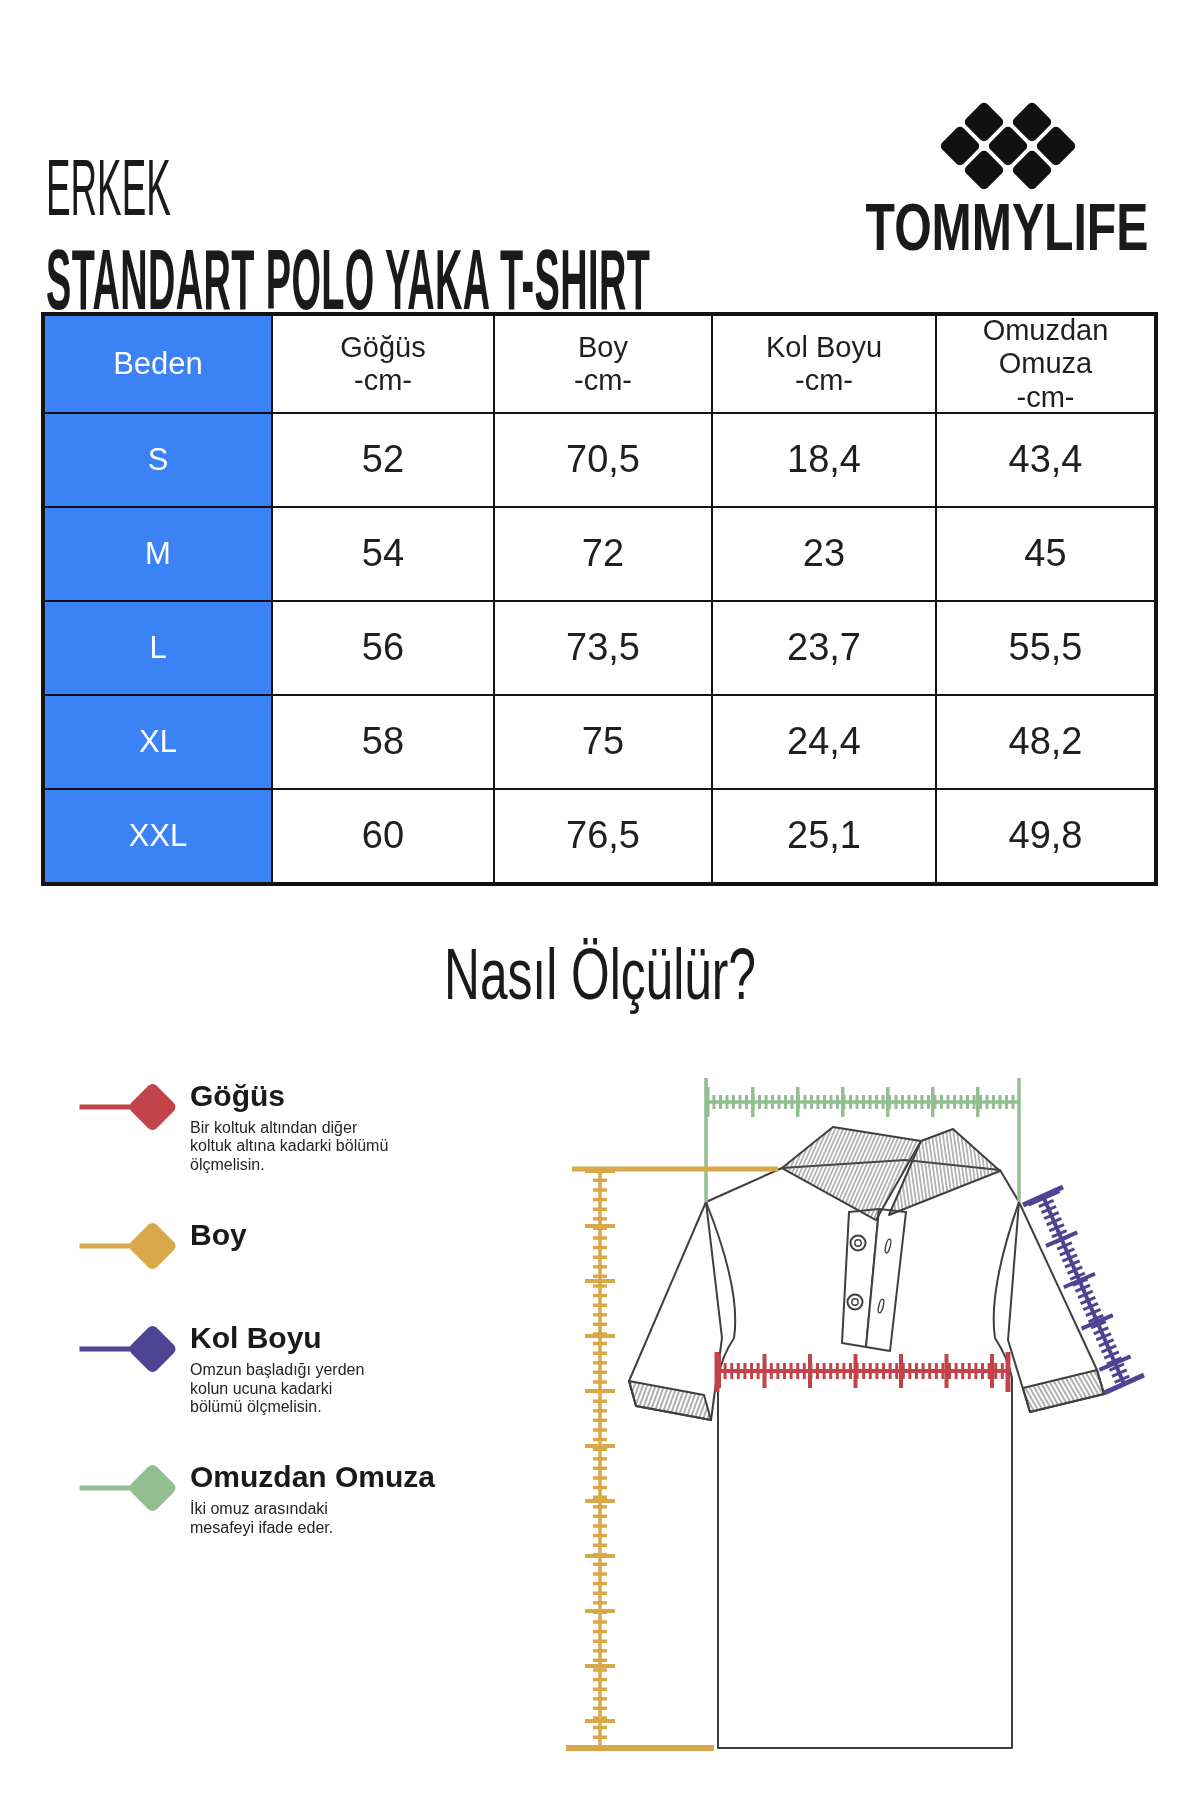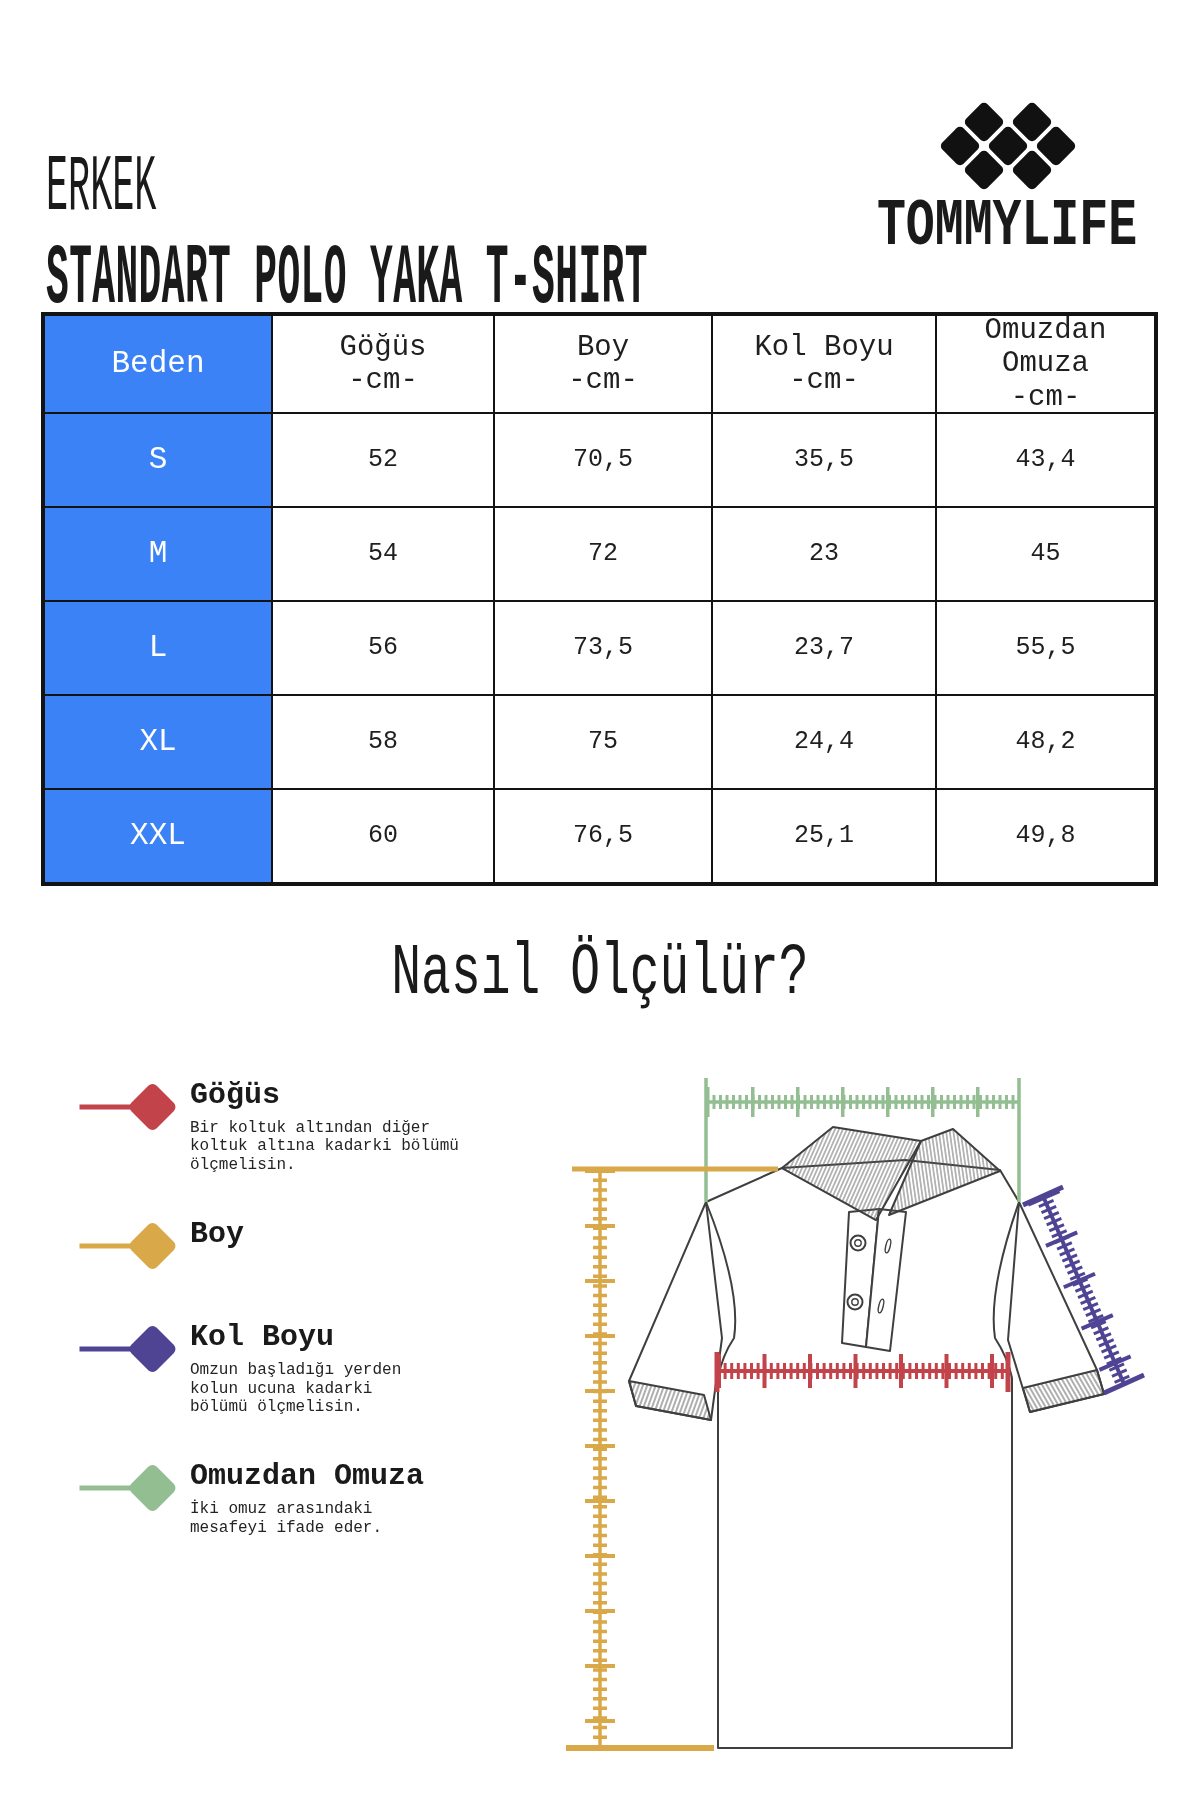--- a/index.html
+++ b/index.html
@@ -1,33 +1,33 @@
 <!DOCTYPE html>
 <html><head>
 <meta charset="utf-8">
 <style>
   html,body{margin:0;padding:0;background:#ffffff;}
   .page{position:relative;width:1200px;height:1800px;background:#fff;overflow:hidden;
-        font-family:Liberation Mono, monospace;color:#1a1a1a;}
+        font-family:Liberation Sans, sans-serif;color:#1a1a1a;}
   
   .category{position:absolute;left:46px;top:148px;font-size:80px;font-weight:400;
             line-height:1;white-space:nowrap;transform:scaleX(0.46);transform-origin:left top;}
   .main-title{position:absolute;left:46px;top:236px;font-size:86px;font-weight:700;
             line-height:1;white-space:nowrap;transform:scaleX(0.44);transform-origin:left top;letter-spacing:1px;}
   .logo-svg{position:absolute;left:930px;top:92px;}
   .brand{position:absolute;left:807px;top:194px;width:400px;text-align:center;font-size:66px;
          font-weight:700;line-height:1;white-space:nowrap;transform:scaleX(0.73);transform-origin:center top;}
   
   .size-table{position:absolute;left:41px;top:312px;width:1117px;height:574px;
               box-sizing:border-box;border:4px solid #131313;background:#131313;
               display:grid;grid-template-columns:226px 220px 216px 222px 1fr;
               grid-template-rows:96px repeat(5,1fr);gap:2px;}
   .cell{background:#fff;display:flex;flex-direction:column;align-items:center;justify-content:center;
         font-size:29px;line-height:1.15;color:#1f1f1f;text-align:center;}
-  .cell.value{font-size:25px;}
+  .cell.value{font-size:38px;}
   .cell.dark{background:#3b82f6;color:#fff;font-size:31px;}
   .hdr-label{display:block;max-width:180px;}
   
   .how-title{position:absolute;left:0;top:938px;width:1200px;text-align:center;font-size:72px;
              font-weight:400;line-height:1;white-space:nowrap;transform:scaleX(0.69);transform-origin:center top;}
   .legend{position:absolute;left:75px;top:1080px;width:440px;display:flex;flex-direction:column;gap:44px;}
   .legend-item{display:flex;align-items:flex-start;}
   .legend-marker{flex:0 0 115px;margin-top:-5px;}
   .legend-title{font-size:30px;font-weight:700;margin:0 0 7px 0;line-height:1.05;}
   .legend-desc{font-size:16px;line-height:1.18;color:#242424;white-space:pre-line;}
@@ -69,21 +69,21 @@
         <span>-cm-</span>
       </div>
     <div class="cell">
         <span class="hdr-label">Omuzdan Omuza</span>
         <span>-cm-</span>
       </div>
 
     <div class="cell dark">S</div>
     <div class="cell value">52</div>
     <div class="cell value">70,5</div>
-    <div class="cell value">35,5</div>
+    <div class="cell value">18,4</div>
     <div class="cell value">43,4</div>
 
     <div class="cell dark">M</div>
     <div class="cell value">54</div>
     <div class="cell value">72</div>
     <div class="cell value">23</div>
     <div class="cell value">45</div>
 
     <div class="cell dark">L</div>
     <div class="cell value">56</div>

